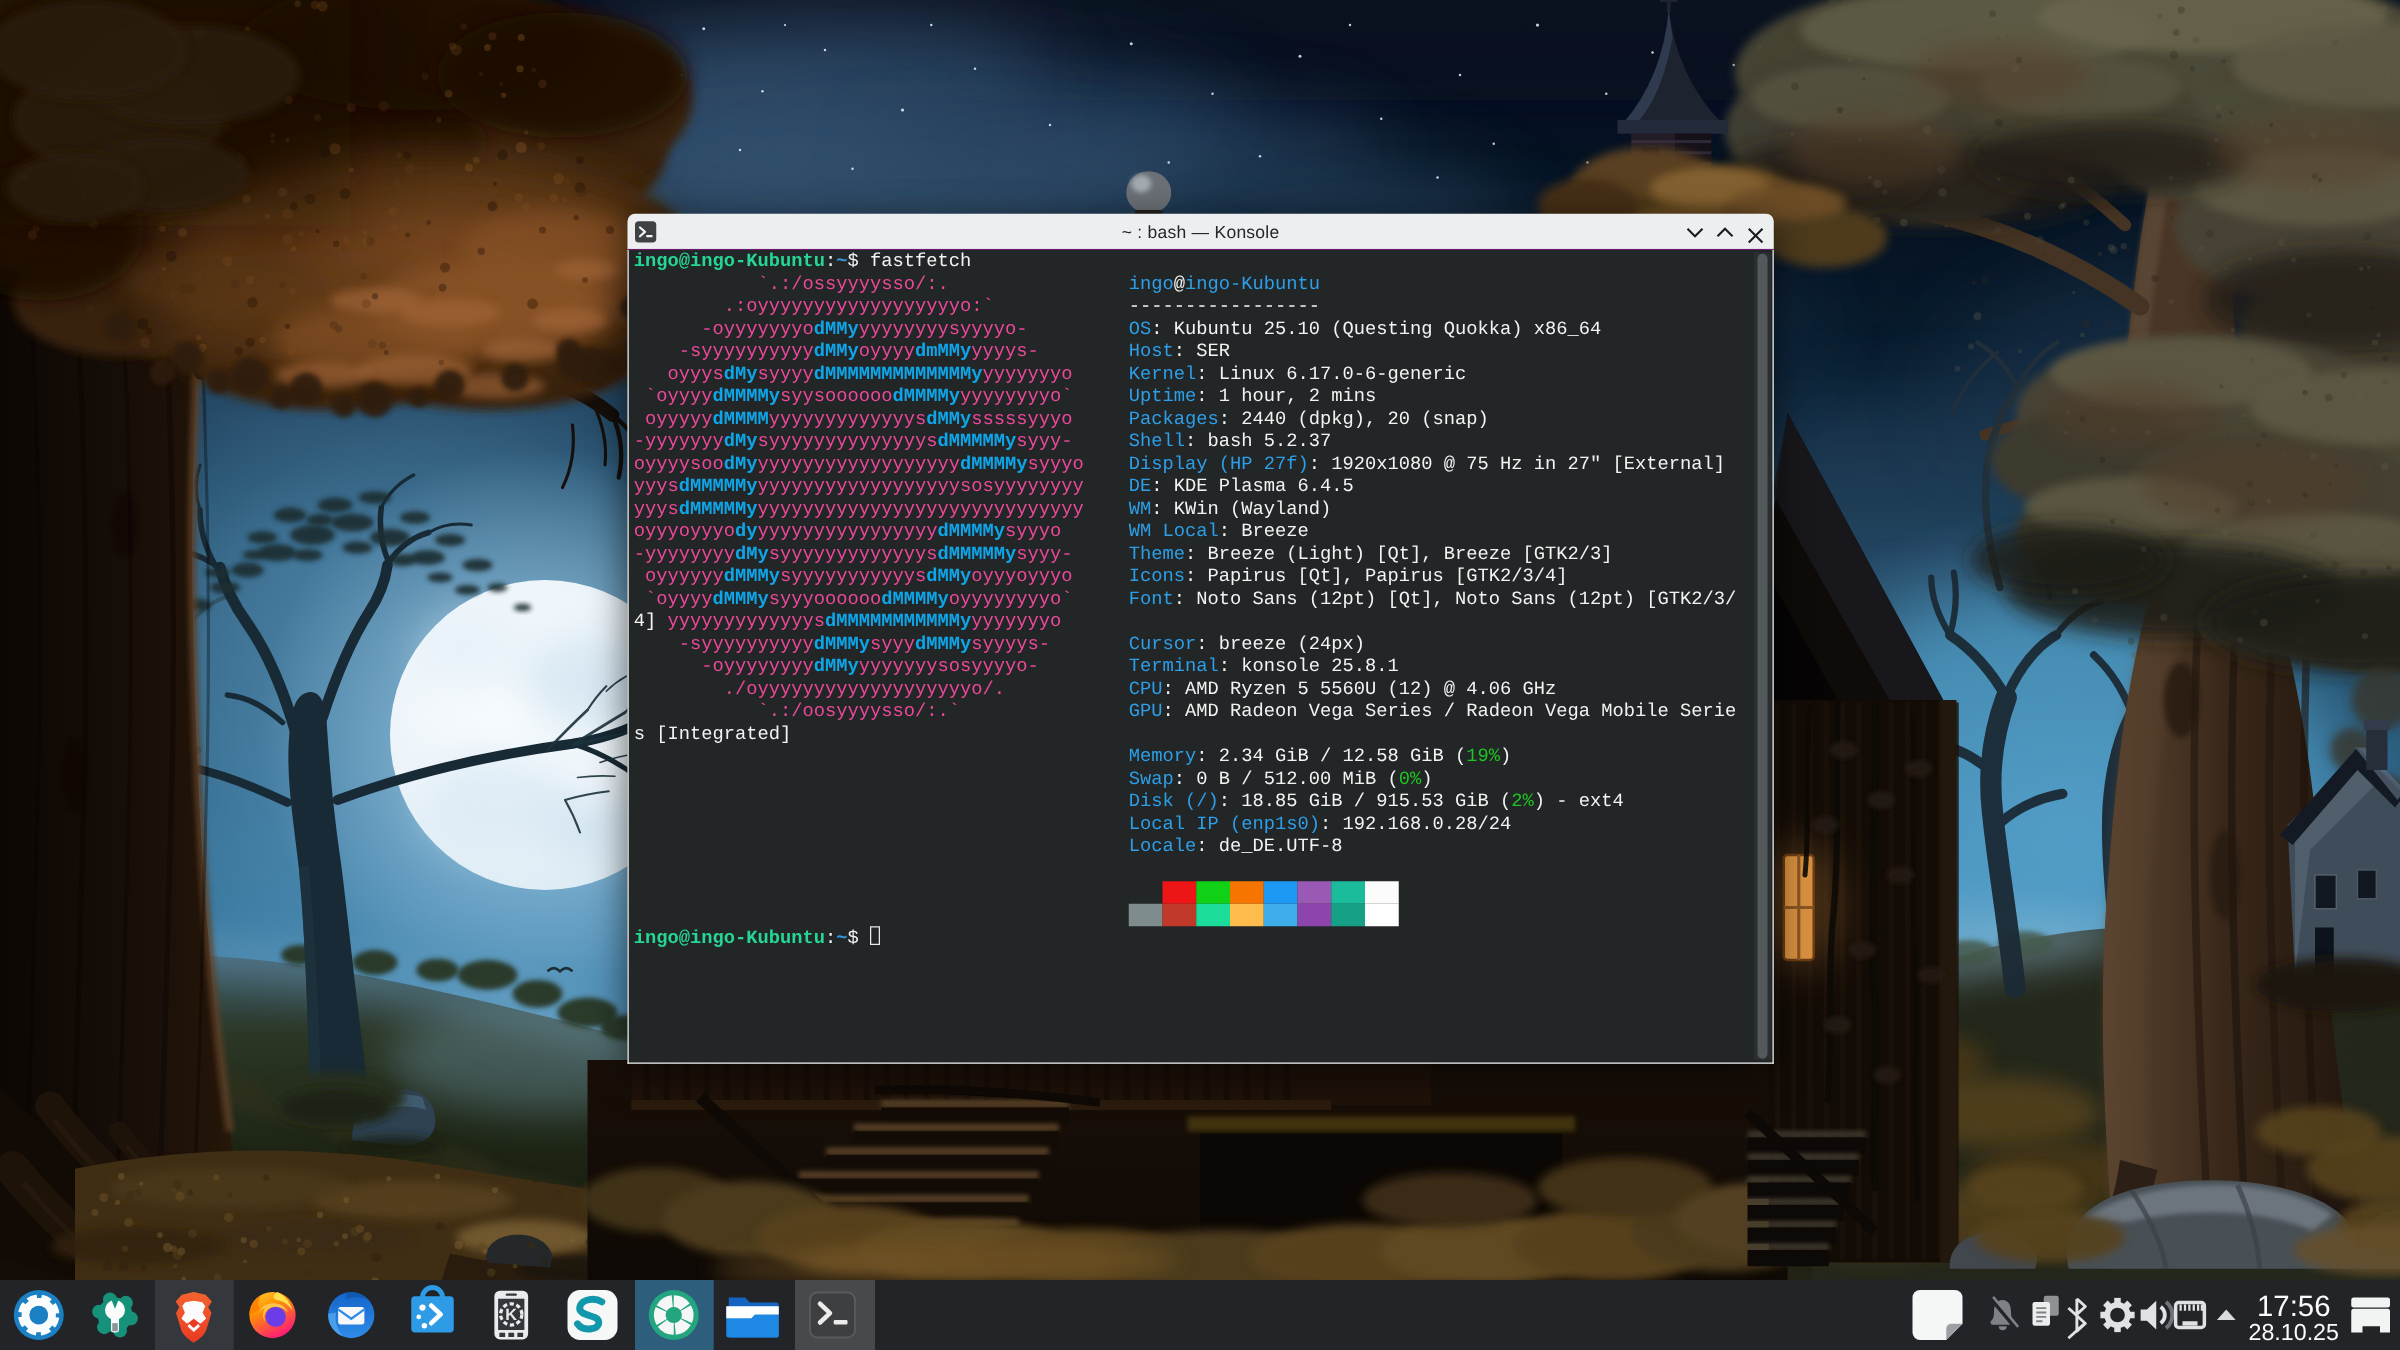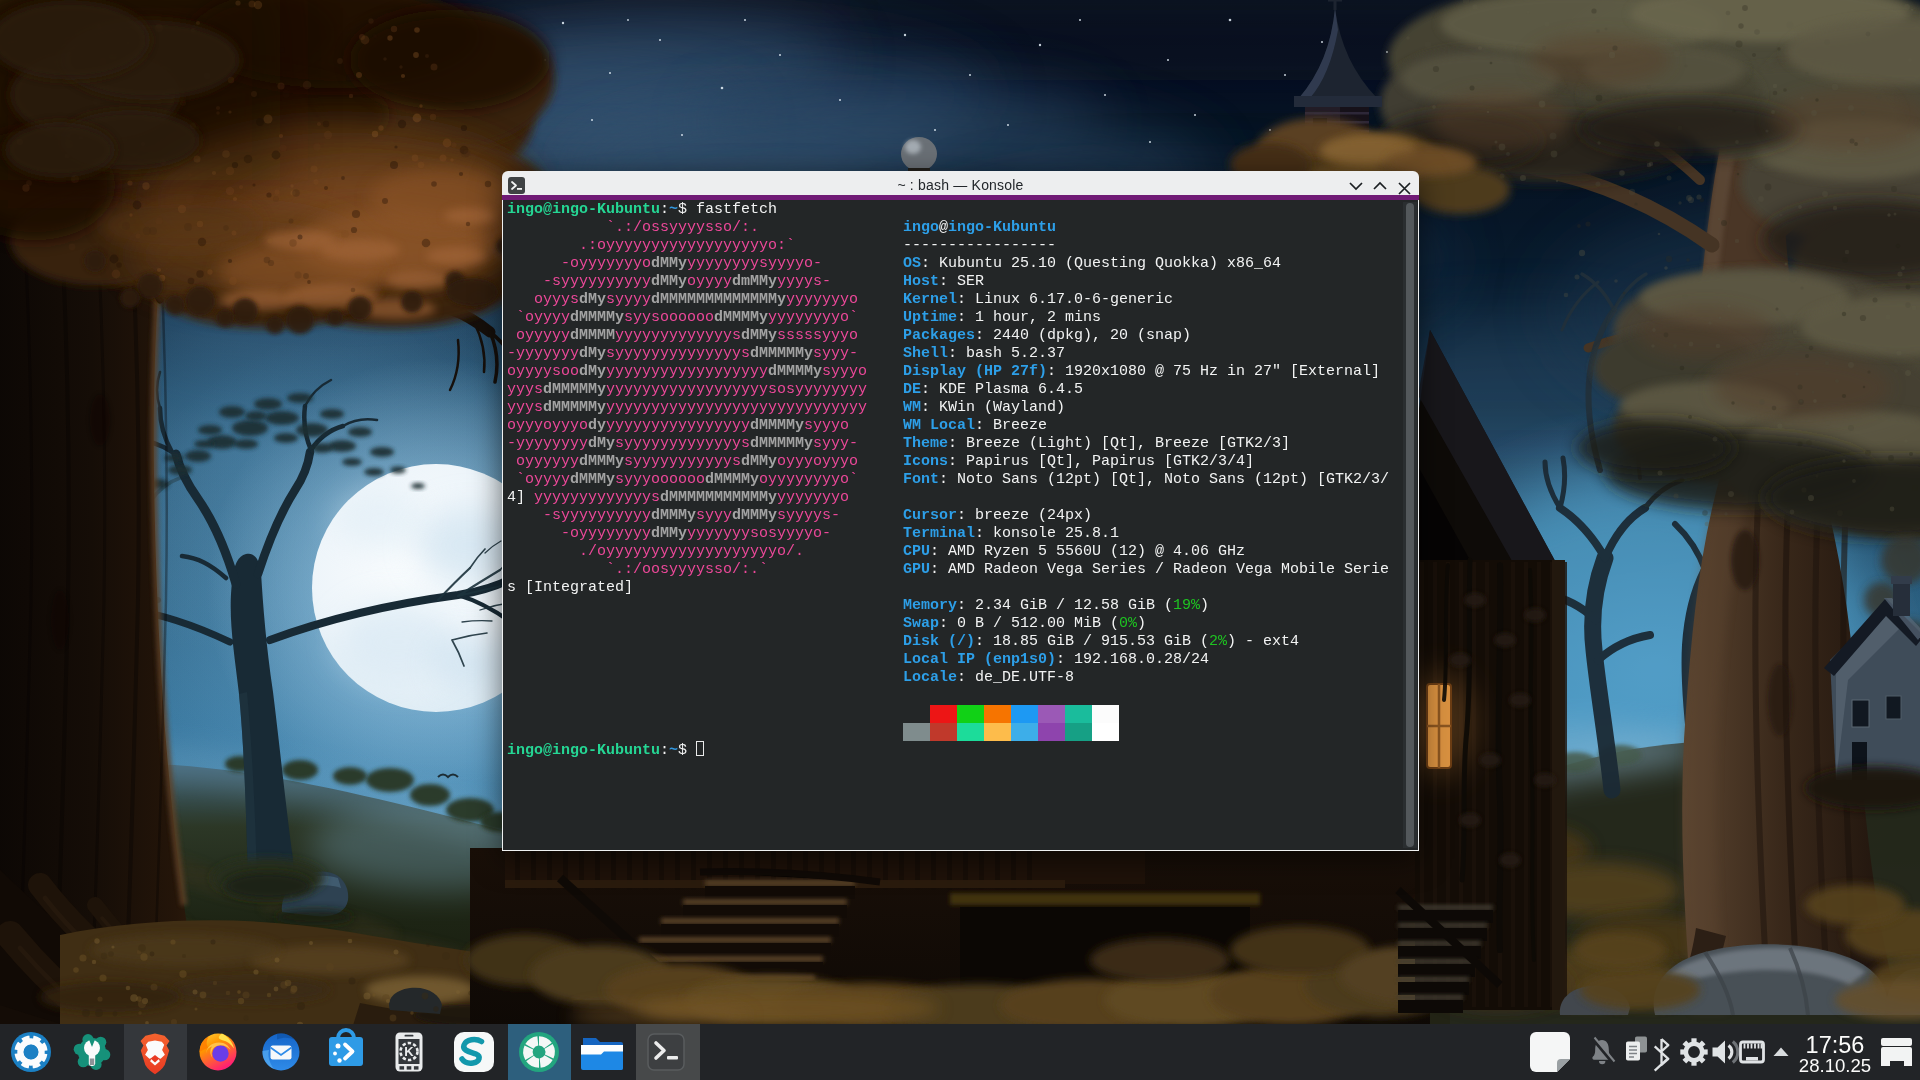--- a/index.html
+++ b/index.html
@@ -1,27 +1,27 @@
 <!DOCTYPE html>
 <html><head><meta charset="utf-8">
 <style>
 *{margin:0;padding:0;box-sizing:border-box}
 html,body{width:1920px;height:1080px;overflow:hidden;background:#0b1626;font-family:"Liberation Sans",sans-serif}
 #wall{position:absolute;left:0;top:0;width:1920px;height:1080px}
 #win{position:absolute;left:502px;top:171px;width:917px;height:680px;border-radius:6px 6px 2px 2px;box-shadow:0 8px 30px rgba(0,0,0,.6)}
-#tbar{height:29px;background:#edeeef;border-radius:6px 6px 0 0;position:relative;border-bottom:5px solid #701a75}
+#tbar{height:29px;background:#edeeef;border-radius:6px 6px 0 0;position:relative;border-bottom:1px solid #701a75}
 #tbar .ttl{position:absolute;left:0;right:0;top:6px;text-align:center;font-size:14px;color:#22262a;letter-spacing:.2px}
 #kico{position:absolute;left:6px;top:6px;width:17px;height:17px;background:#3f4244;border-radius:3px}
 #tbody{position:absolute;top:29px;left:0;right:0;bottom:0;background:#232627;border:1px solid #eff1f1;border-top:none}
 pre{margin:0;font-family:"Liberation Mono",monospace;font-size:15px;line-height:18px;white-space:pre;color:#f2f3f3;position:absolute}
 #plogo{left:4px;top:1px}
 #pinfo{left:400px;top:19px}
 .b{color:#ec4899}
-.a{color:#a3a3a3;font-weight:bold}
-.L{color:#2d9fe8;font-weight:bold}
+.a{color:#0ea5e9;font-weight:bold}
+.L{color:#2d9fe8;font-weight:normal}
 .g{color:#25d694;font-weight:bold}
 .t{color:#3298e0;font-weight:bold}
 .p{color:#1ec421}
 #cur{display:inline-block;width:8px;height:15px;border:1.5px solid #e9eaea;vertical-align:-2px}
 #sbar{position:absolute;right:1px;top:2px;bottom:2px;width:14px;background:#2a2e30}
 #sbar i{position:absolute;left:3px;top:1px;bottom:1px;width:8px;background:#53585b;border-radius:5px}
 #panel{position:absolute;left:0;top:1024px;width:1920px;height:56px;background:#222427}
 </style></head>
 <body>
 <svg id="wall" viewBox="0 0 1920 1080" width="1920" height="1080">

